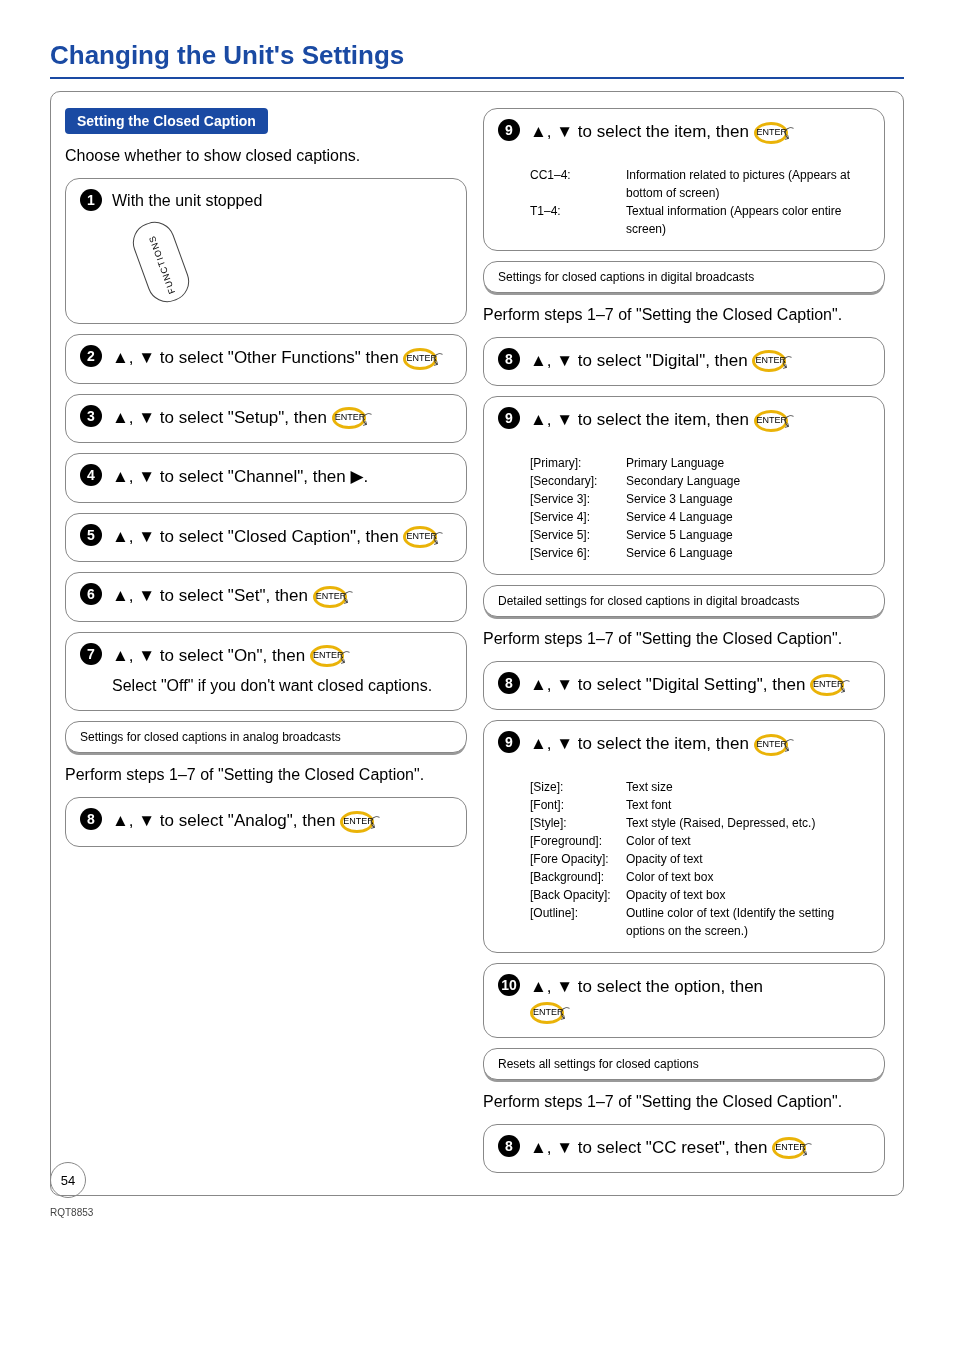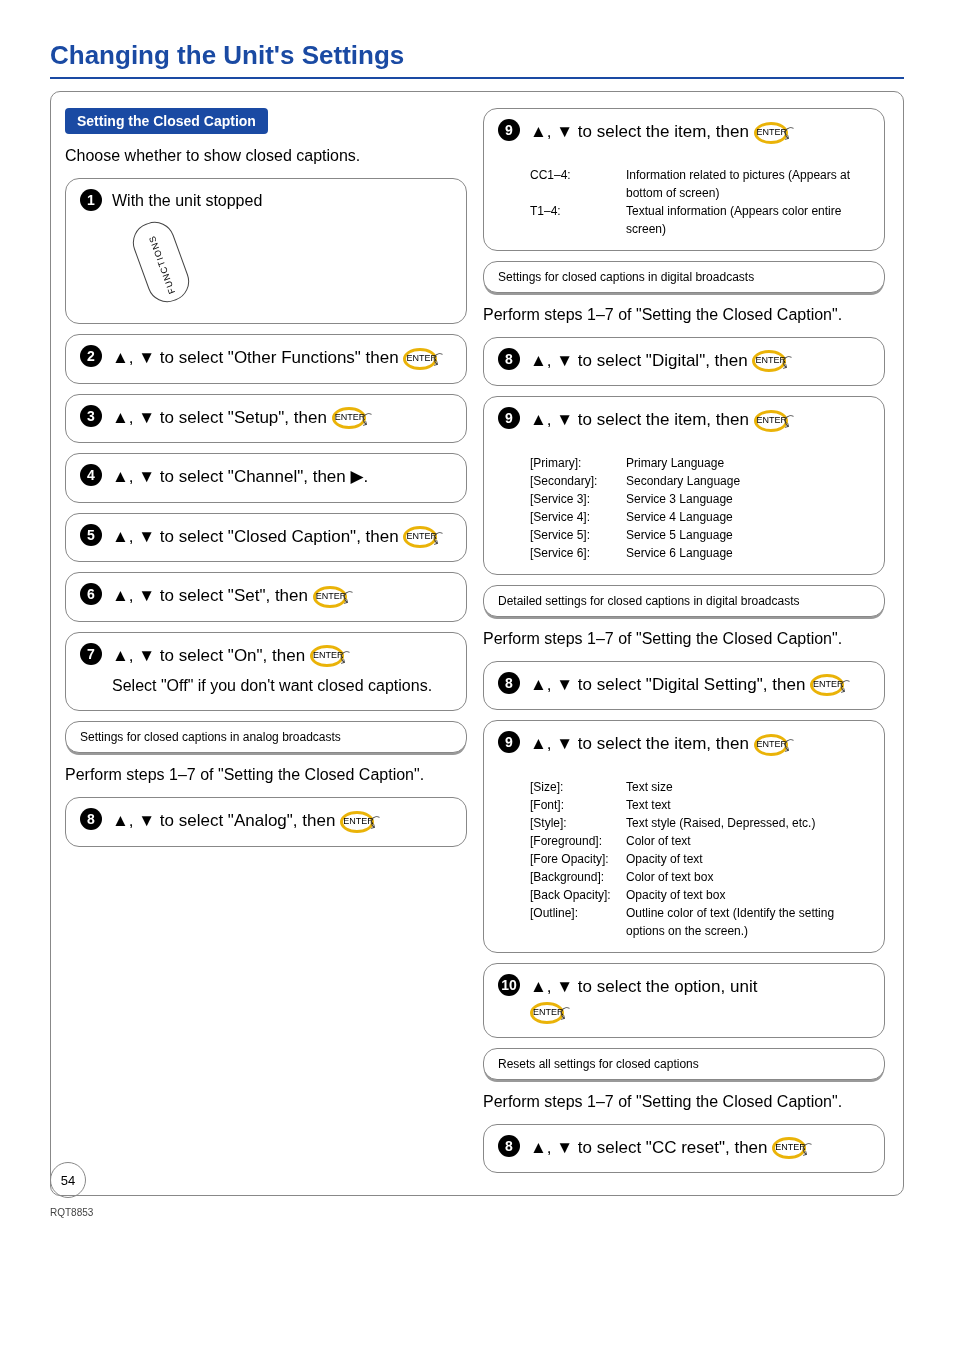--- a/index.html
+++ b/index.html
@@ -328,21 +328,21 @@
           <span class="step-num">9</span>
           <div style="flex:1">
             <div class="step-text"><span>▲, ▼ to select the item, then</span> <span class="enter-icon">ENTER</span><span class="cursor-tail">⤹</span></div>
             <div class="detail-list" id="ds-list">
                 <div class="detail-row">
                   <span class="detail-key">[Size]:</span>
                   <span>Text size</span>
                 </div>
                 <div class="detail-row">
                   <span class="detail-key">[Font]:</span>
-                  <span>Text text</span>
+                  <span>Text font</span>
                 </div>
                 <div class="detail-row">
                   <span class="detail-key">[Style]:</span>
                   <span>Text style (Raised, Depressed, etc.)</span>
                 </div>
                 <div class="detail-row">
                   <span class="detail-key">[Foreground]:</span>
                   <span>Color of text</span>
                 </div>
                 <div class="detail-row">
@@ -362,21 +362,21 @@
                   <span>Outline color of text (Identify the setting options on the screen.)</span>
                 </div>
               </div>
           </div>
         </div>
       </div>
 
       <div class="step-box">
         <div class="step-content">
           <span class="step-num">10</span>
-          <div class="step-text"><span>▲, ▼ to select the option, unit</span><br><span class="enter-icon">ENTER</span><span class="cursor-tail">⤹</span></div>
+          <div class="step-text"><span>▲, ▼ to select the option, then</span><br><span class="enter-icon">ENTER</span><span class="cursor-tail">⤹</span></div>
         </div>
       </div>
 
       <div class="sub-header">Resets all settings for closed captions</div>
       <div class="small-text">Perform steps 1–7 of "Setting the Closed Caption".</div>
 
       <div class="step-box">
         <div class="step-content">
           <span class="step-num">8</span>
           <div class="step-text"><span>▲, ▼ to select "CC reset", then</span> <span class="enter-icon">ENTER</span><span class="cursor-tail">⤹</span></div>

